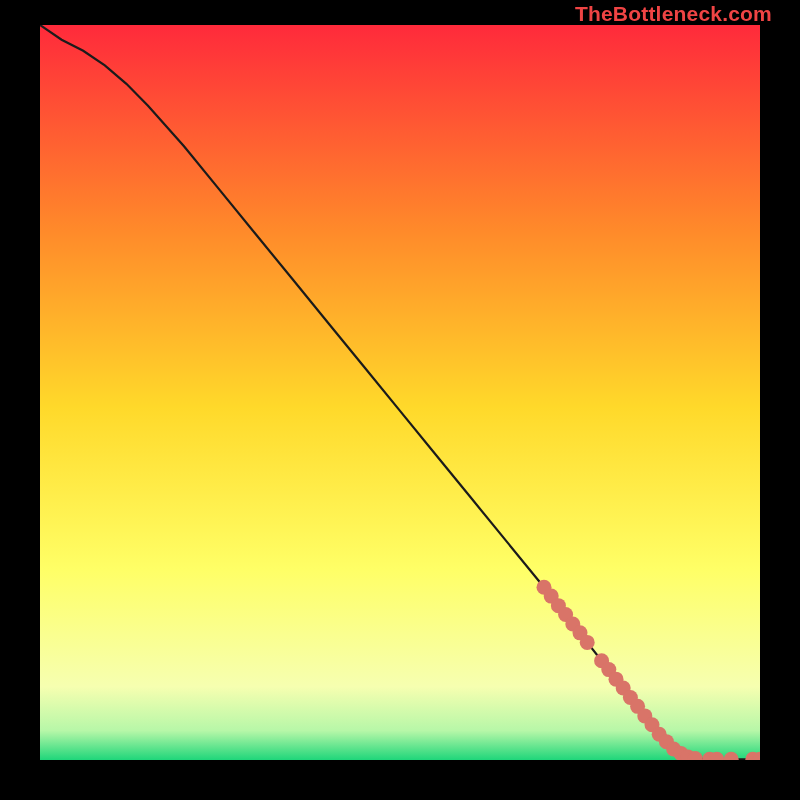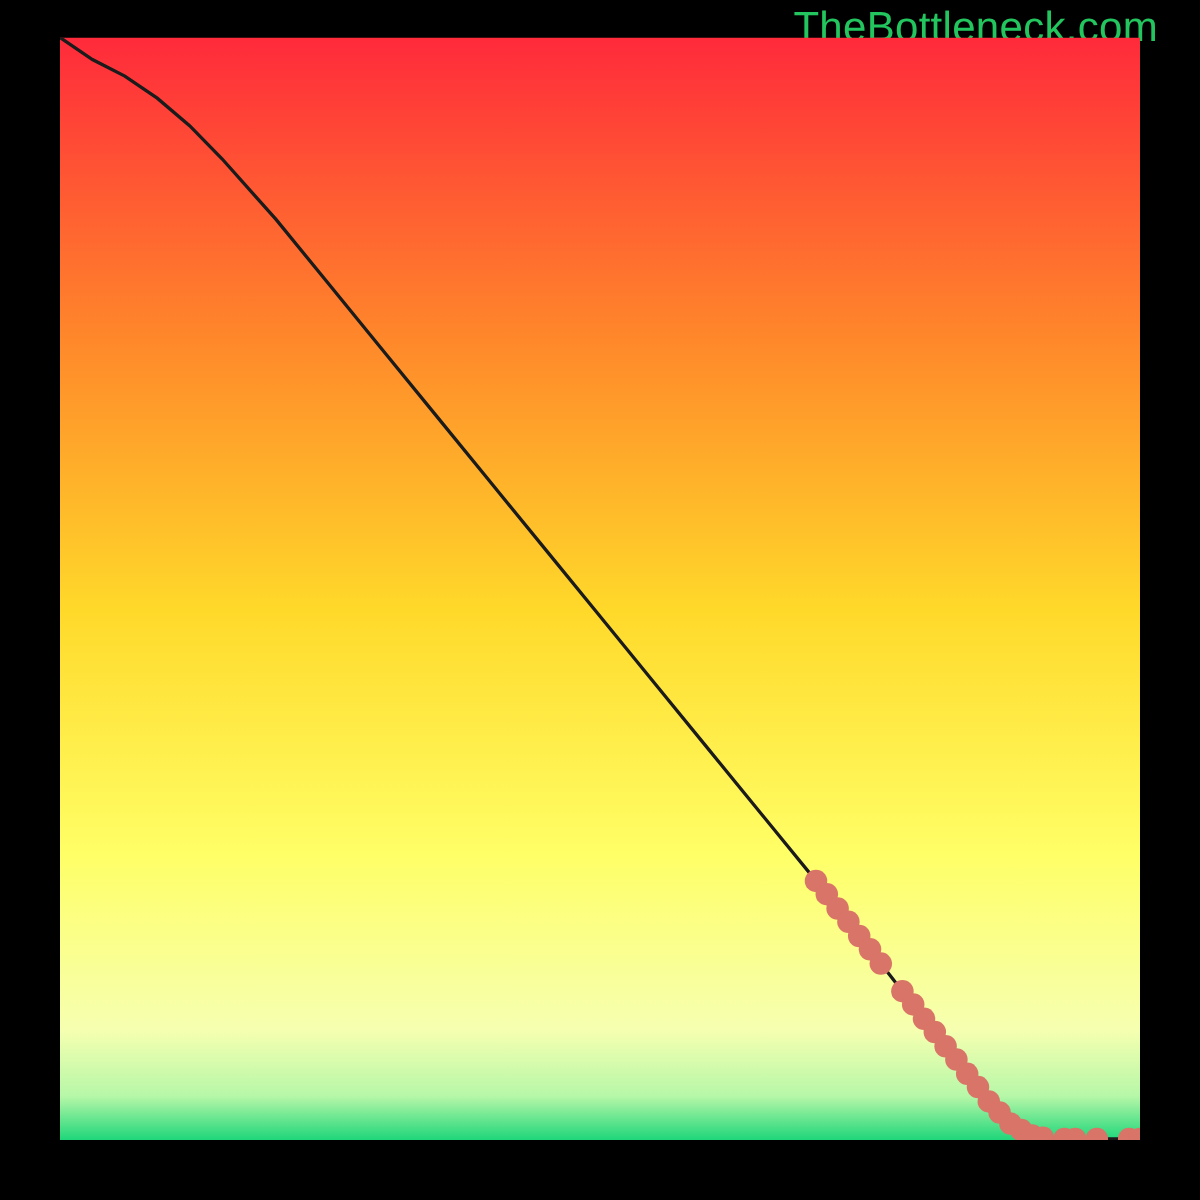--- a/index.html
+++ b/index.html
@@ -14,23 +14,23 @@
   .stage {
     position: relative;
     width: 800px;
     height: 800px;
     background: #000;
   }
   .watermark {
     position: absolute;
     top: 2px;
     right: 28px;
-    color: #22c55e;
-    font-size: 28px;
-    font-weight: 400;
+    color: #ef4444;
+    font-size: 21px;
+    font-weight: 700;
     letter-spacing: 0.2px;
   }
   .plot {
     position: absolute;
     left: 40px;
     top: 25px;
     width: 720px;
     height: 735px;
   }
   svg { display: block; }

